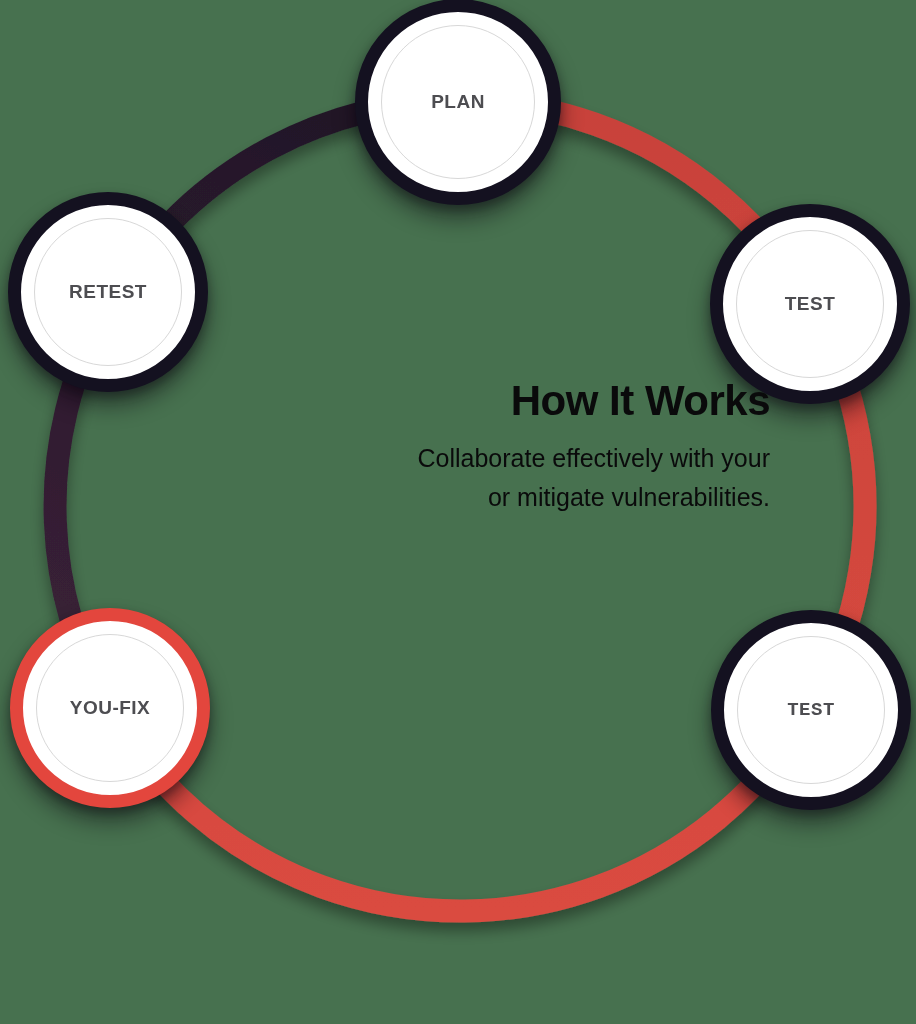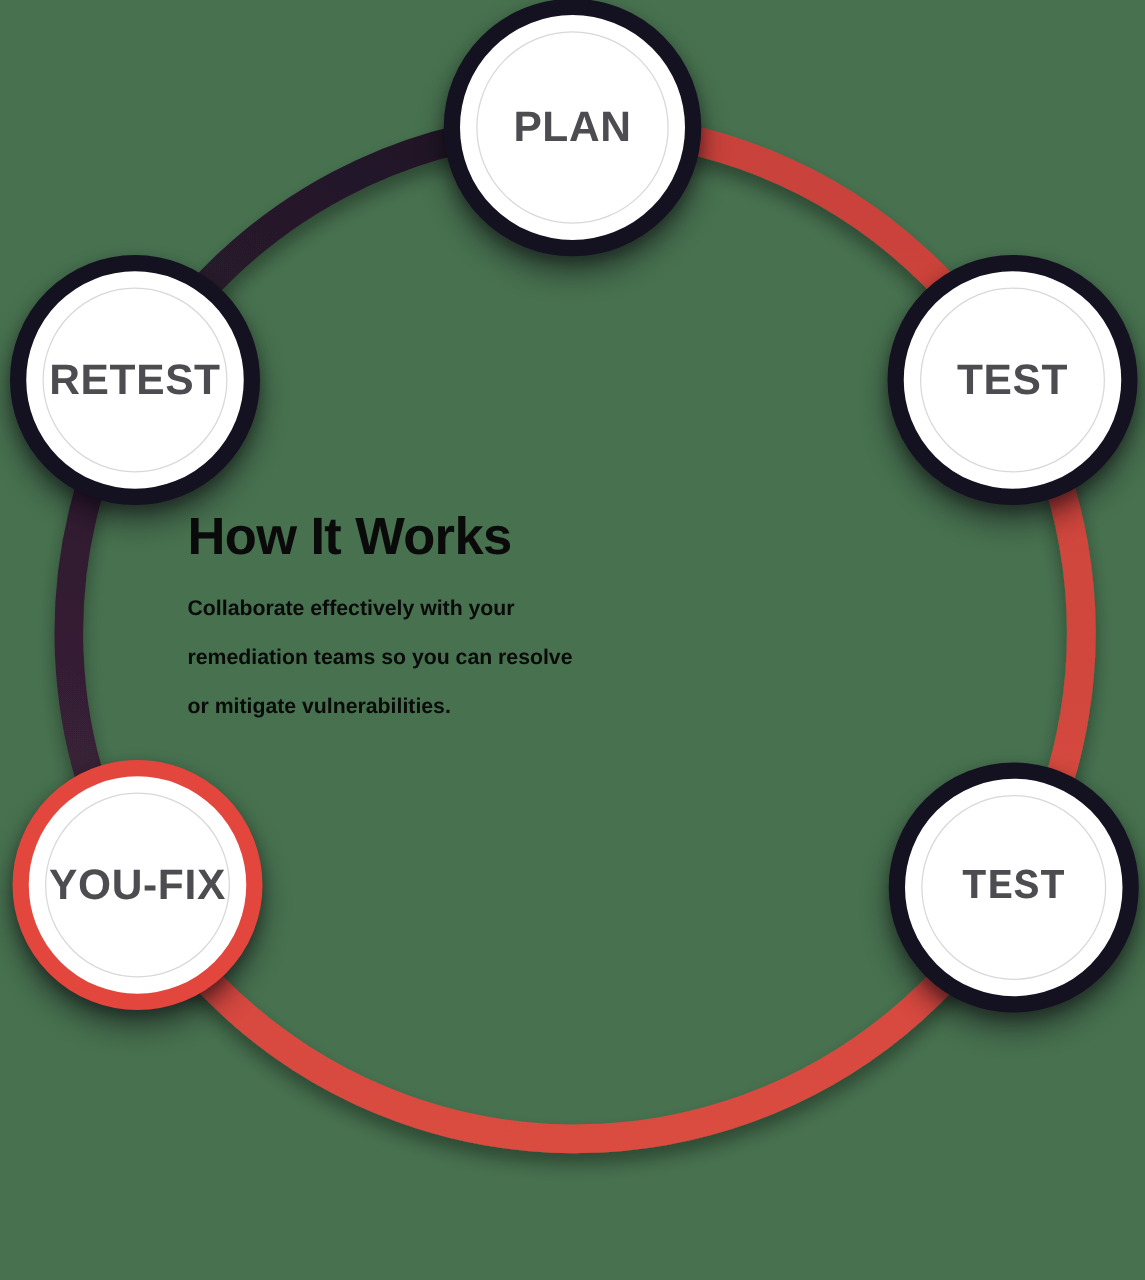--- a/index.html
+++ b/index.html
@@ -44,56 +44,56 @@
     border: 13px solid var(--node-ring-dark);
     box-shadow: 0 14px 22px rgba(8, 4, 14, 0.45), 0 5px 10px rgba(8, 4, 14, 0.30);
   }
   .node--red { border-color: var(--node-ring-red); }
 
   .node--plan   { left: 355px; top: -1px; width: 206px; height: 206px; }
   .node--scope  { left: 710px; top: 204px; }
   .node--test   { left: 711px; top: 610px; font-family: Liberation Mono, monospace; }
   .node--report { left: 361px; top: 811px; }
   .node--youfix { left: 10px;  top: 608px; }
-  .node--retest { left: 8px;   top: 204px; text-align: center; }
+  .node--retest { left: 8px;   top: 192px; text-align: center; }
 
   .node-inner {
     position: absolute; inset: 13px;
     border: 1.5px solid var(--inner-circle);
     border-radius: 50%;
     display: flex; align-items: center; justify-content: center;
   }
   .node-label {
-    font-size: 34px;
+    font-size: 19px;
     font-weight: bold;
     letter-spacing: 0.5px;
     color: var(--label-color);
     white-space: nowrap;
   }
 
   .center-text {
     position: absolute;
-    left: 460px; top: 406px;
+    left: 460px; top: 378px;
     transform: translateX(-50%);
     width: 620px;
-    text-align: left;
+    text-align: right;
     color: var(--text-color);
   }
   .center-text h1 {
     margin: 0;
     font-size: 42px;
     line-height: 46px;
     font-weight: 800;
     letter-spacing: -0.5px;
   }
   .center-text p {
     margin: 15px 0 0 0;
-    font-size: 17px;
+    font-size: 25px;
     line-height: 39px;
-    font-weight: 700;
+    font-weight: 400;
   }
   .center-text p span { display: block; }
 </style>
 </head>
 <body>
 
 <div class="stage">
 
   <svg class="ring" width="916" height="1024" viewBox="0 0 916 1024">
     <defs>
@@ -143,18 +143,17 @@
   <div class="node node--retest">
     <div class="node-inner">
       <span class="node-label">RETEST</span>
     </div>
   </div>
 
   <div class="center-text">
     <h1>How It Works</h1>
     <p>
       <span>Collaborate effectively with your</span>
-      <span>remediation teams so you can resolve</span>
       <span>or mitigate vulnerabilities.</span>
     </p>
   </div>
 
 </div>
 
 </body></html>

